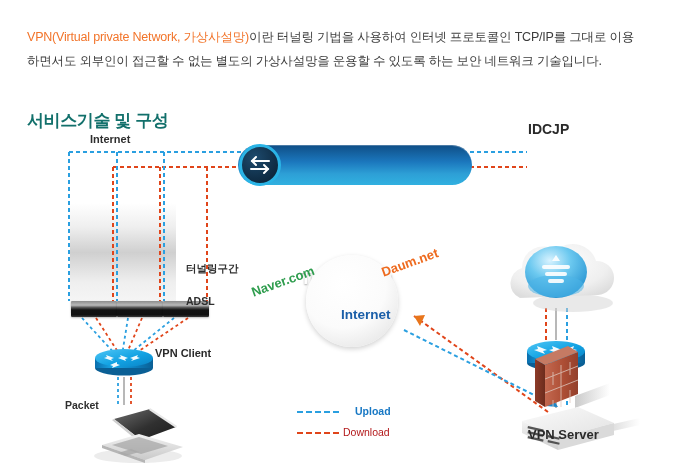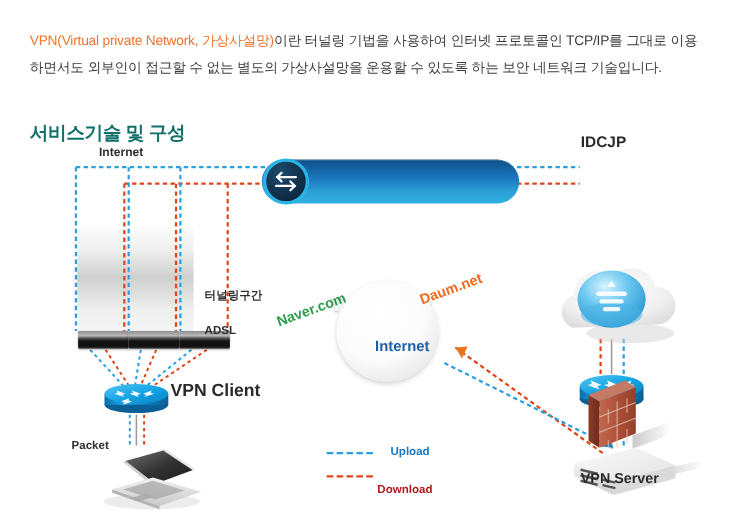--- a/index.html
+++ b/index.html
@@ -55,21 +55,21 @@
   .lbl {
     position: absolute;
     font-family: "Liberation Sans", sans-serif;
     white-space: nowrap;
     color: #333333;
   }
 
   .lbl-internet   { left: 90px;  top: 18px;  font-size: 11px; font-weight: bold; color:#2f2f2f;}
   .lbl-tunnelgu   { left: 186px; top: 147px; font-size: 10.5px; font-weight: bold; color:#2f2f2f;}
   .lbl-adsl       { left: 186px; top: 180px; font-size: 10.5px; font-weight: bold; color:#2f2f2f;}
-  .lbl-vpnclient  { left: 155px; top: 232px; font-size: 16px; font-weight: bold; color:#2a2a2a;}
+  .lbl-vpnclient  { left: 155px; top: 232px; font-size: 11px; font-weight: bold; color:#2a2a2a;}
   .lbl-packet     { left: 65px;  top: 284px; font-size: 10.5px; font-weight: bold; color:#2f2f2f;text-align:right;}
   .lbl-idcjp      { left: 528px; top: 6px;   font-size: 14px; font-weight: bold; color:#2a2a2a;}
   .lbl-vpnserver  { left: 528px; top: 312px; font-size: 13px; font-weight: bold; color:#2a2a2a;}
   .lbl-tunneling  {
     position:absolute; left: 300px; top: 152px;
     font-size: 19px; font-weight: bold; color: #ffffff;
     letter-spacing: 0.4px;
     text-shadow: 0 1px 2px rgba(0,0,0,0.35);
   }
   .lbl-internetglobe {
@@ -77,21 +77,21 @@
   }
   .lbl-naver {
     left: 252px; top: 170px; font-size: 13px; font-weight: bold; color:#2f9d4e;
     transform: rotate(-20deg); transform-origin: left center;
   }
   .lbl-daum {
     left: 382px; top: 150px; font-size: 13px; font-weight: bold; color:#ee6a1e;
     transform: rotate(-20deg); transform-origin: left center;
   }
   .lbl-upload   { left: 343px; top: 290px; font-size: 10.5px; font-weight: bold; color:#1878c4;padding-left:12px;}
-  .lbl-download { left: 343px; top: 324px; font-size: 10.5px; font-weight: bold; color:#b3191b;}
+  .lbl-download { left: 343px; top: 311px; font-size: 10.5px; font-weight: normal; color:#b3191b;}
 
   
   #tunneling-pill {
     position: absolute;
     left: 238px; top: 30px;
     width: 234px; height: 40px;
     border-radius: 20px;
     background: linear-gradient(180deg, #0f4e86 0%, #1b77bd 42%, #2d9fd6 72%, #31b0e0 100%);
     box-shadow: inset 0 1px 0 rgba(255,255,255,0.25);
   }

